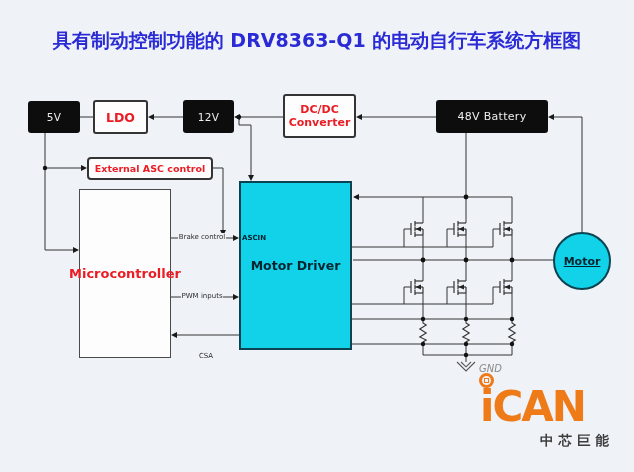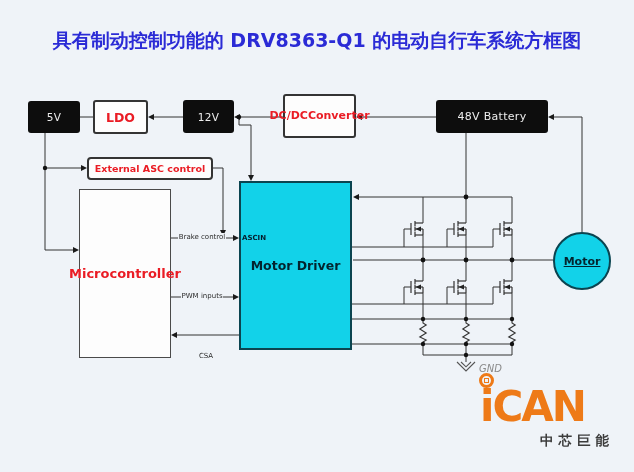--- a/index.html
+++ b/index.html
@@ -165,21 +165,21 @@
   </div>
 
   <div class="blk blk-white" style="left:93px;top:100px;width:55px;height:34px;font-size:12.5px;">
     <span>LDO</span>
   </div>
 
   <div class="blk blk-black" style="left:183px;top:100px;width:51px;height:33px;">
     <span>12V</span>
   </div>
 
-  <div class="blk blk-white" style="left:283px;top:94px;width:73px;height:44px;font-size:11px;line-height:1.2;flex-direction:row;">
+  <div class="blk blk-white" style="left:283px;top:94px;width:73px;height:44px;font-size:11px;line-height:1.2;flex-direction:column;">
     <span>DC/DC</span>
     <span>Converter</span>
   </div>
 
   <div class="blk blk-black" style="left:436px;top:100px;width:112px;height:33px;font-size:11px;">
     <span>48V Battery</span>
   </div>
 
   <div class="blk blk-white" style="left:87px;top:157px;width:126px;height:23px;font-size:9.5px;border-radius:4px;">
     <span>External ASC control</span>

